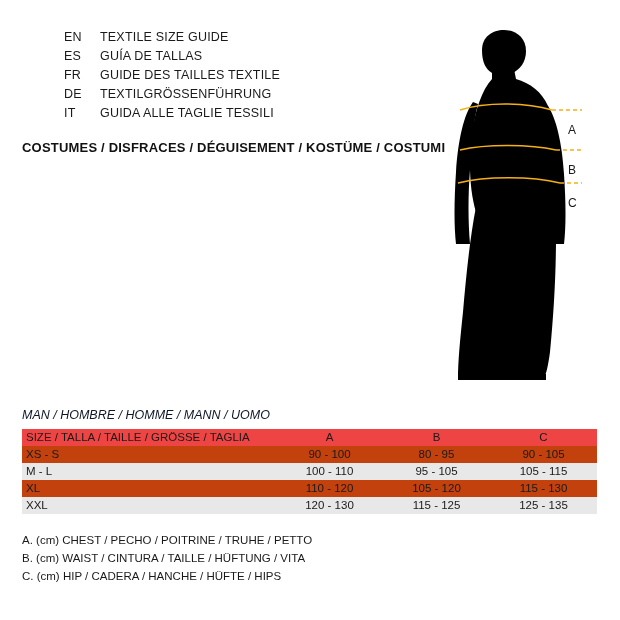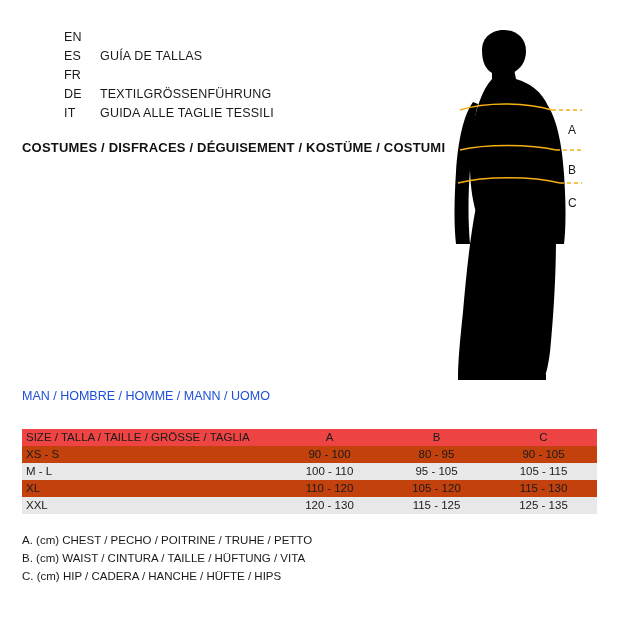--- a/index.html
+++ b/index.html
@@ -72,23 +72,24 @@
     color: #1a1a1a;
   }
   .lbl-a { left: 138px; top: 101px; }
   .lbl-b { left: 138px; top: 141px; }
   .lbl-c { left: 138px; top: 174px; }
 
   
   .table-title {
     position: absolute;
     left: 22px;
-    top: 389px;
+    top: 408px;
     font-size: 12.5px;
-    color: #1d4ed8;
+    color: #0f172a;
+    font-style: italic;
   }
   table.size-table {
     position: absolute;
     left: 22px;
     top: 429px;
     width: 575px;
     border-collapse: collapse;
     font-size: 11.5px;
   }
   table.size-table th,
@@ -127,27 +128,29 @@
   }
 </style>
 </head>
 <body>
 
 <div class="page">
 
   <div class="lang-block">
     <div class="lang-row">
       <span class="lang-code">EN</span>
+      <span class="lang-text">TEXTILE SIZE GUIDE</span>
     </div>
     <div class="lang-row">
       <span class="lang-code">ES</span>
       <span class="lang-text">GUÍA DE TALLAS</span>
     </div>
     <div class="lang-row">
       <span class="lang-code">FR</span>
+      <span class="lang-text">GUIDE DES TAILLES TEXTILE</span>
     </div>
     <div class="lang-row">
       <span class="lang-code">DE</span>
       <span class="lang-text">TEXTILGRÖSSENFÜHRUNG</span>
     </div>
     <div class="lang-row">
       <span class="lang-code">IT</span>
       <span class="lang-text">GUIDA ALLE TAGLIE TESSILI</span>
     </div>
   </div>

